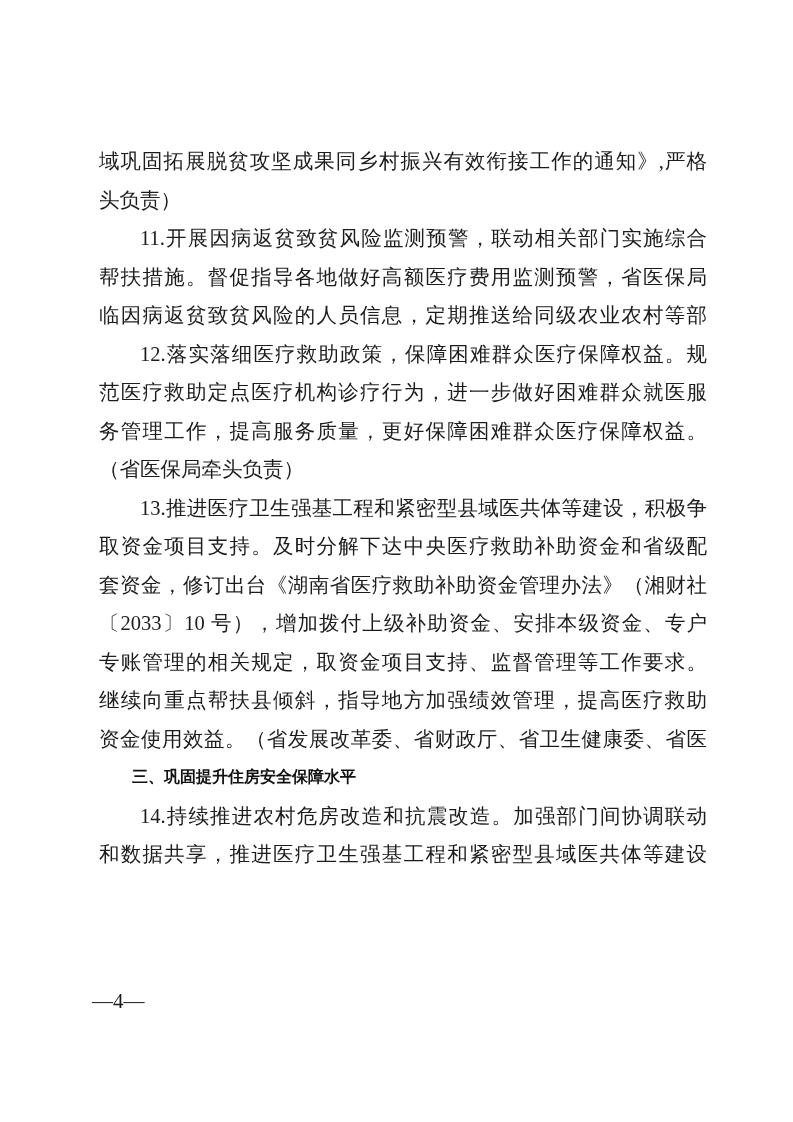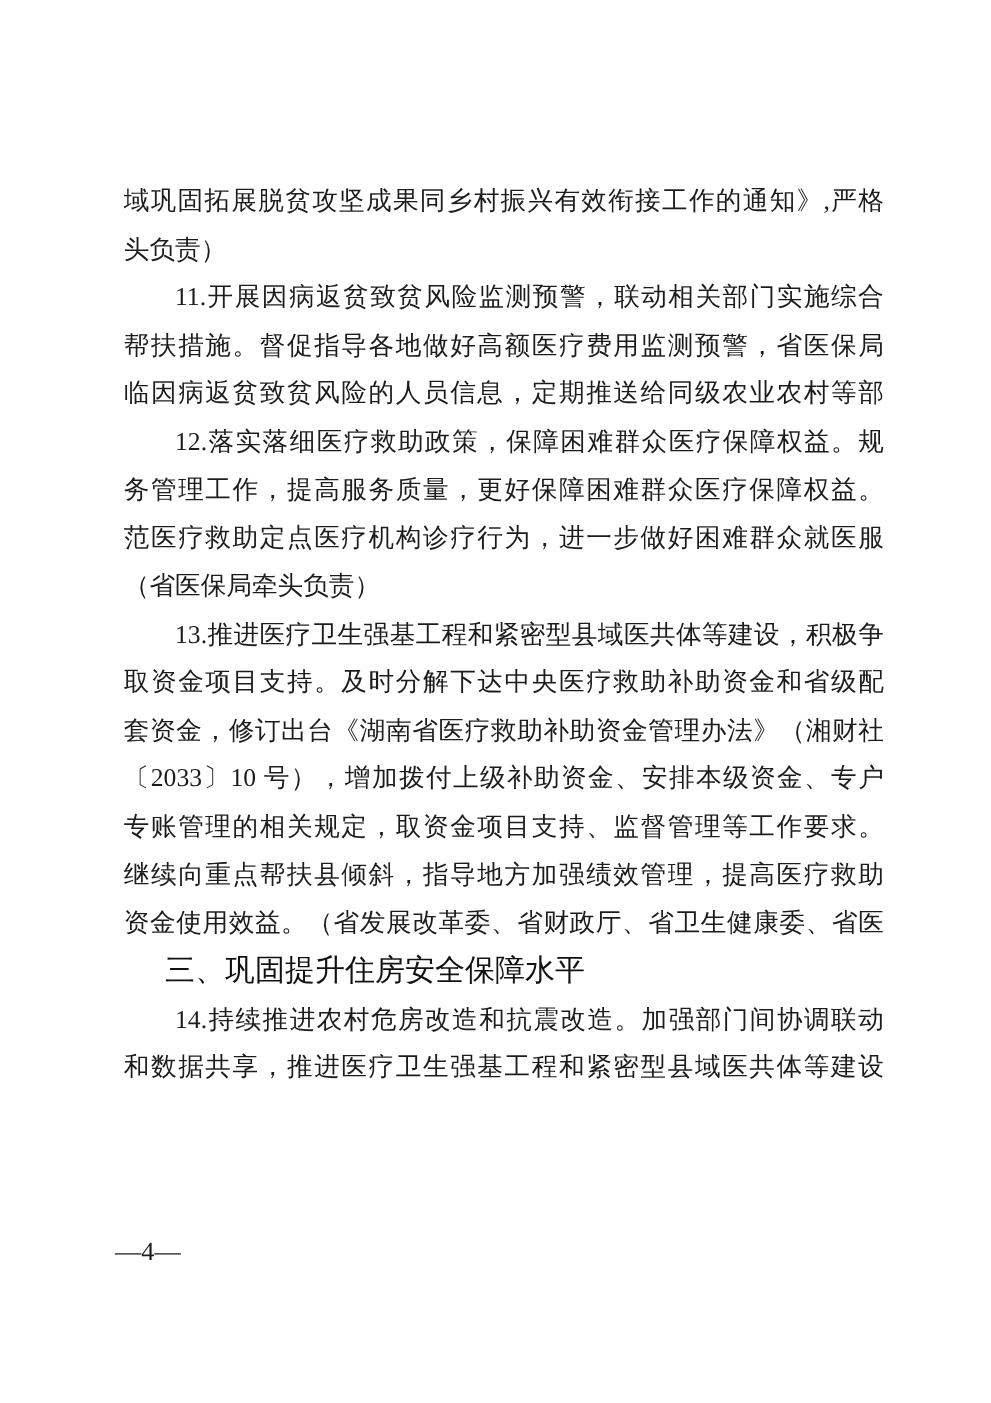--- a/index.html
+++ b/index.html
@@ -23,22 +23,22 @@
   .para { margin: 0; }
   .line {
     text-align: justify;
     text-align-last: justify;
   }
   .line.indent { text-indent: 41px; }
   .line.short { text-align-last: left; }
   .heading {
     margin: 0;
     font-family: "Liberation Sans", "DejaVu Sans", sans-serif;
-    font-weight: 400;
-    font-size: 24px;
+    font-weight: 700;
+    font-size: 16px;
     line-height: 38.5px;
     text-indent: 33px;
     color: #111111;
   }
   .footer {
     position: absolute;
     left: 92px;
     top: 986px;
     font-family: "Liberation Serif", "DejaVu Serif", serif;
     font-size: 21px;
@@ -59,22 +59,22 @@
     </div>
 
     <div class="para">
       <div class="line indent">11.开展因病返贫致贫风险监测预警，联动相关部门实施综合</div>
       <div class="line">帮扶措施。督促指导各地做好高额医疗费用监测预警，省医保局</div>
       <div class="line">临因病返贫致贫风险的人员信息，定期推送给同级农业农村等部</div>
     </div>
 
     <div class="para">
       <div class="line indent">12.落实落细医疗救助政策，保障困难群众医疗保障权益。规</div>
+      <div class="line">范医疗救助定点医疗机构诊疗行为，进一步做好困难群众就医服</div>
       <div class="line">务管理工作，提高服务质量，更好保障困难群众医疗保障权益。</div>
-      <div class="line">范医疗救助定点医疗机构诊疗行为，进一步做好困难群众就医服</div>
       <div class="line short">（省医保局牵头负责）</div>
     </div>
 
     <div class="para">
       <div class="line indent">13.推进医疗卫生强基工程和紧密型县域医共体等建设，积极争</div>
       <div class="line">取资金项目支持。及时分解下达中央医疗救助补助资金和省级配</div>
       <div class="line">套资金，修订出台《湖南省医疗救助补助资金管理办法》（湘财社</div>
       <div class="line">〔2033〕10 号），增加拨付上级补助资金、安排本级资金、专户</div>
       <div class="line">专账管理的相关规定，取资金项目支持、监督管理等工作要求。</div>
       <div class="line">继续向重点帮扶县倾斜，指导地方加强绩效管理，提高医疗救助</div>

